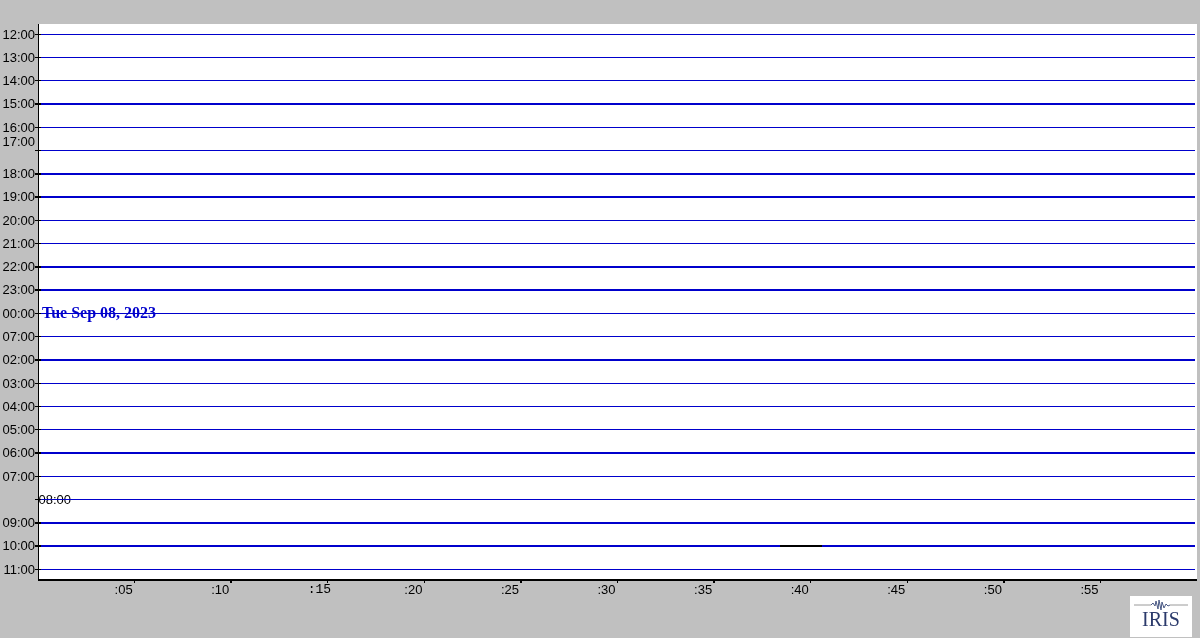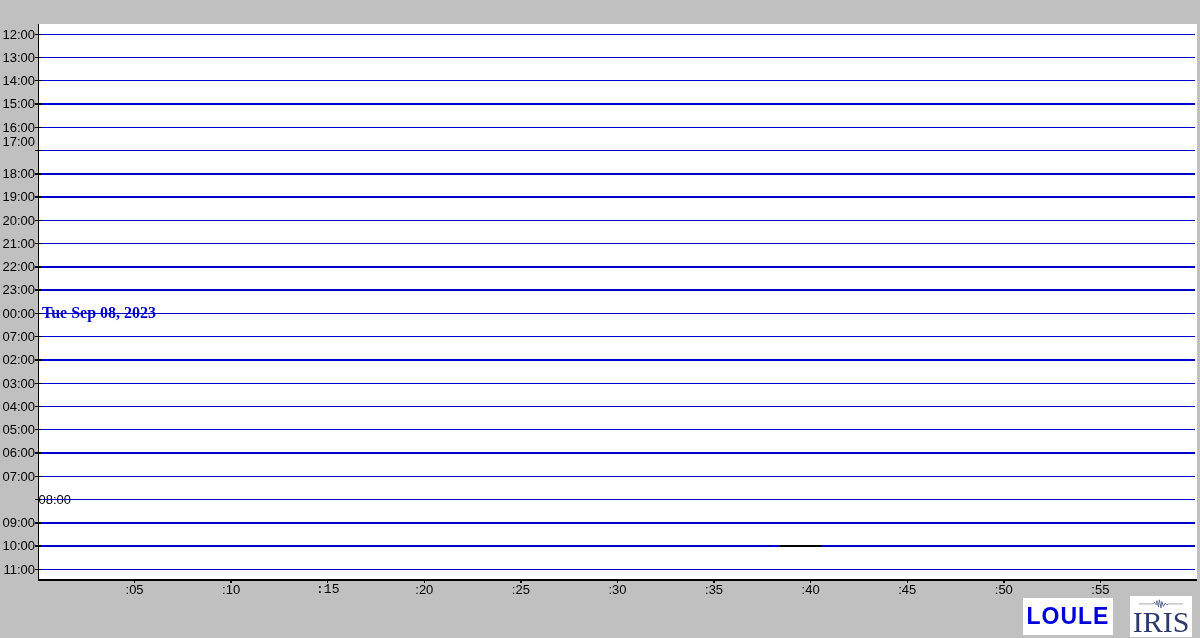--- a/index.html
+++ b/index.html
@@ -31,21 +31,21 @@
     font-size:13px;color:#000;text-align:right;line-height:15px;
     white-space:nowrap;
   }
   .ytick{position:absolute;background:#000;width:7px;height:1.4px;}
   .trace{position:absolute;height:1.4px;}
   .recent{position:absolute;height:1.6px;z-index:3;}
 
   .xtick{position:absolute;background:#000;width:1.4px;height:4px;}
   .xlabel{
     position:absolute;width:40px;height:14px;
-    font-size:13px;color:#000;text-align:center;line-height:14px;
+    font-size:13px;color:#000;text-align:left;line-height:14px;
   }
 
   .date-annot{
     position:absolute;
     font-family:"Liberation Serif", serif;
     font-weight:bold;font-size:16px;
     white-space:nowrap;z-index:4;
   }
 
   .station-badge{
@@ -57,21 +57,21 @@
   }
 
   .iris-logo{
     position:absolute;left:1130px;top:596px;width:62px;height:41px;
     background:#fff;display:flex;flex-direction:column;align-items:center;
     justify-content:flex-start;
   }
   .iris-logo svg{display:block;margin-top:3px;}
   .iris-text{
     font-family:"Liberation Serif", serif;
-    font-size:30px;line-height:1;margin-top:-1px;letter-spacing:0px;
+    font-size:20px;line-height:1;margin-top:-1px;letter-spacing:0px;
   }
 </style>
 </head>
 <body>
 
 <div class="screen" style="background: rgb(192, 192, 192);">
 
 
   <div class="plot" style="background: rgb(255, 255, 255);"></div>
 
@@ -168,23 +168,20 @@
       <div class="xlabel" style="left: 887.25px; top: 583px;">:45</div>
       <div class="xtick" style="left: 1003.13px; top: 579px;"></div>
       <div class="xlabel" style="left: 983.833px; top: 583px;">:50</div>
       <div class="xtick" style="left: 1099.72px; top: 579px;"></div>
       <div class="xlabel" style="left: 1080.42px; top: 583px;">:55</div>
       <div class="recent" style="top: 545.44px; left: 779.76px; width: 42.4967px; background: rgb(0, 0, 0);"></div>
     </div>
 
   <div class="date-annot" style="left: 42px; top: 304.24px; color: rgb(0, 0, 204);">Tue Sep 08, 2023</div>
 
-  <div class="station-badge">
-    <span style="color: rgb(0, 0, 221);">LOULE</span>
-  </div>
 
   <div class="iris-logo">
     <svg width="54" height="11" viewBox="0 0 54 11">
       <path d="M0,6 h17" stroke="#9a9a9a" stroke-width="1" fill="none"></path>
       <path d="M17,6 l2,-2 l2,3 l1,-5 l2,8 l1,-9 l2,10 l1,-8 l2,6 l2,-4 l2,2 l2,-1" stroke="#4a5a85" stroke-width="1" fill="none"></path>
       <path d="M36,6 h18" stroke="#9a9a9a" stroke-width="1" fill="none"></path>
     </svg>
     <span class="iris-text" style="color: rgb(43, 58, 107);">IRIS</span>
   </div>
 

